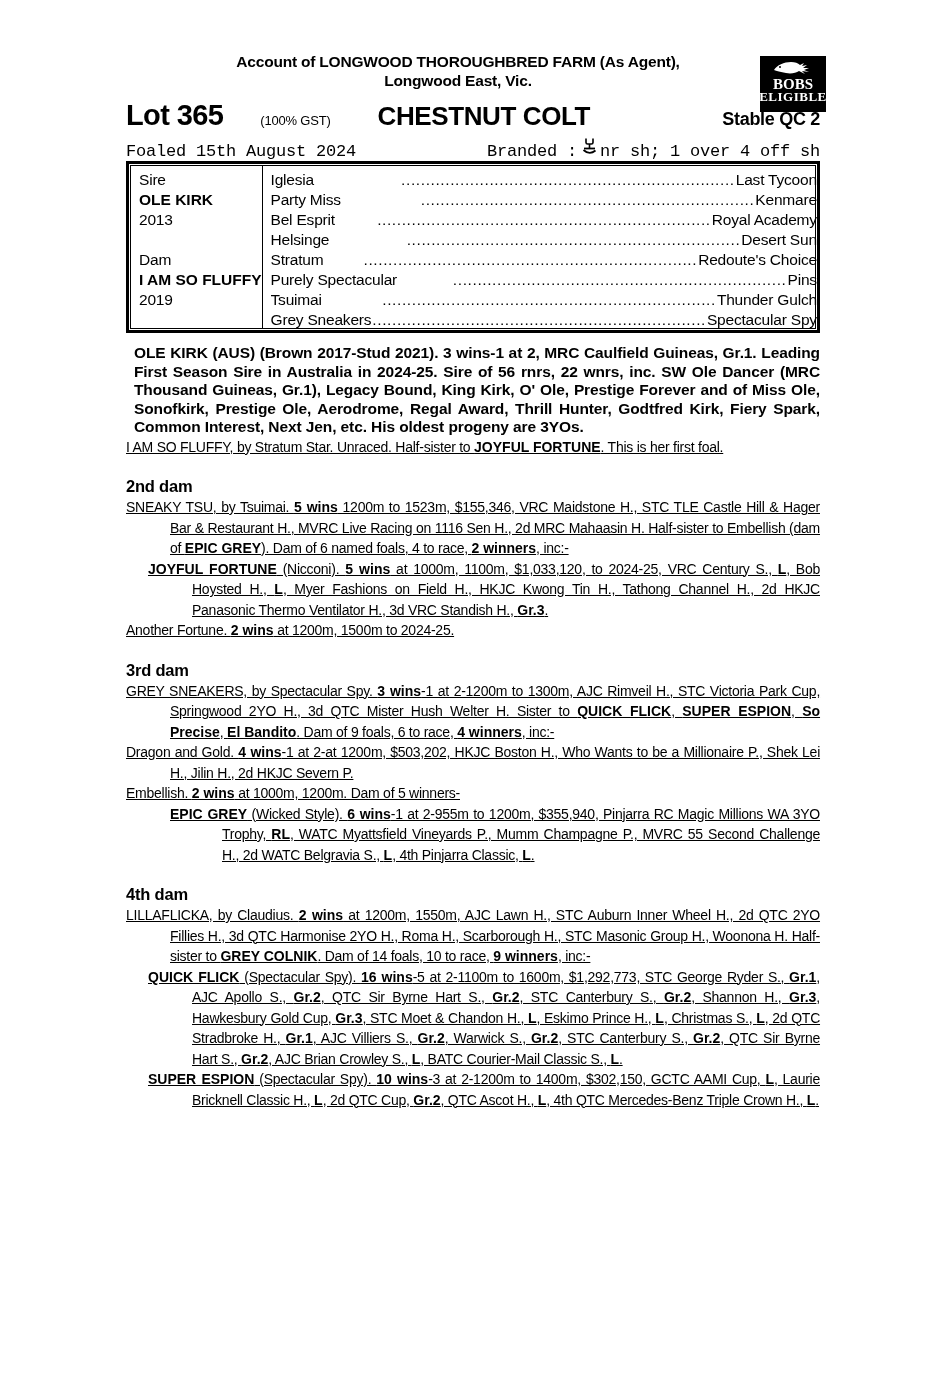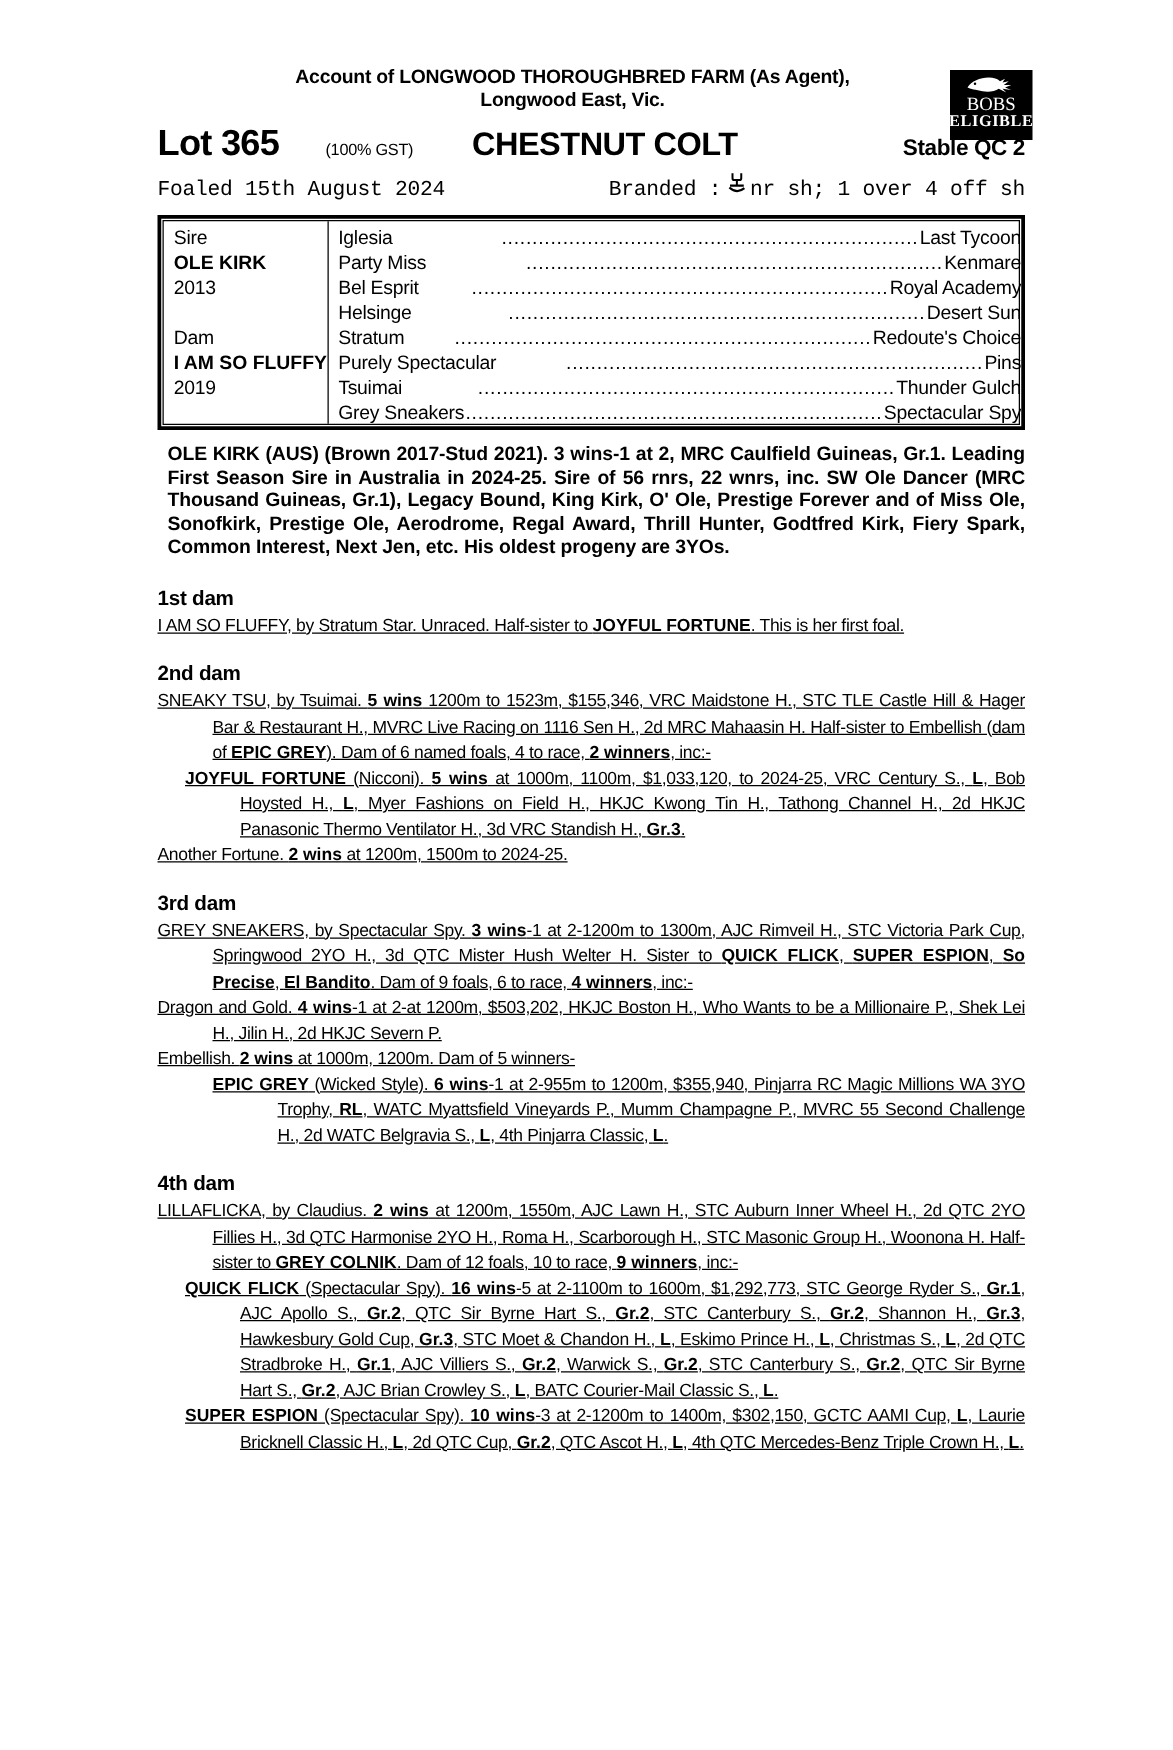--- a/index.html
+++ b/index.html
@@ -41,21 +41,21 @@
     align-items: center;
     justify-content: flex-start;
     padding-top: 3px;
     box-sizing: border-box;
   }
   .bobs-logo .bobs-horse {
     display: block;
     line-height: 0;
   }
   .bobs-logo .bobs-word {
-    font-weight: normal;
+    font-weight: bold;
     font-size: 15px;
     letter-spacing: 0px;
     line-height: 15px;
     margin-top: 1px;
     font-family: "Liberation Serif", serif;
   }
   .bobs-logo .bobs-sub {
     font-weight: bold;
     font-size: 13px;
     letter-spacing: 0.5px;
@@ -111,21 +111,21 @@
     letter-spacing: -0.2px;
     white-space: nowrap;
     font-family: Liberation Mono, monospace;
   }
   .foaled-left { }
   .foaled-right { margin-left: auto; display: flex; align-items: baseline; }
   .brand-glyph { display: inline-block; width: 19px; height: 19px; margin: 0 1px -4px 3px; }
 
   
   .ped-table {
-    margin-top: 10px;
+    margin-top: 0;
     border: 3px solid #000;
     padding: 1px;
   }
   .ped-inner {
     border: 1px solid #000;
     display: flex;
     height: 164px;
     box-sizing: border-box;
   }
   .ped-left {
@@ -337,21 +337,20 @@
               <span class="lval">Spectacular Spy</span>
             </span>
           </div>
       </div>
 
     </div>
   </div>
 
   <div class="sire-para">OLE KIRK (AUS) (Brown 2017-Stud 2021). 3 wins-1 at 2, MRC Caulfield Guineas, Gr.1. Leading First Season Sire in Australia in 2024-25. Sire of 56 rnrs, 22 wnrs, inc. SW Ole Dancer (MRC Thousand Guineas, Gr.1), Legacy Bound, King Kirk, O' Ole, Prestige Forever and of Miss Ole, Sonofkirk, Prestige Ole, Aerodrome, Regal Award, Thrill Hunter, Godtfred Kirk, Fiery Spark, Common Interest, Next Jen, etc. His oldest progeny are 3YOs.</div>
 
-  <div class="dam-head first">1st dam</div>
   <div>
       <p class="e lvl1"><span>I AM SO FLUFFY, by Stratum Star. Unraced. Half-sister to </span><b>JOYFUL FORTUNE</b><span>. This is her first foal.</span></p>
     </div>
 
   <div class="dam-head">2nd dam</div>
   <div>
       <p class="e lvl1"><span>SNEAKY TSU, by Tsuimai. </span><b>5 wins</b><span> 1200m to 1523m, $155,346, VRC Maidstone H., STC TLE Castle Hill &amp; Hager Bar &amp; Restaurant H., MVRC Live Racing on 1116 Sen H., 2d MRC Mahaasin H. Half-sister to Embellish (dam of </span><b>EPIC GREY</b><span>). Dam of 6 named foals, 4 to race, </span><b>2 winners</b><span>, inc:-</span></p>
       <p class="e lvl2"><b>JOYFUL FORTUNE</b><span> (Nicconi). </span><b>5 wins</b><span> at 1000m, 1100m, $1,033,120, to 2024-25, VRC Century S., </span><b>L</b><span>, Bob Hoysted H., </span><b>L</b><span>, Myer Fashions on Field H., HKJC Kwong Tin H., Tathong Channel H., 2d HKJC Panasonic Thermo Ventilator H., 3d VRC Standish H., </span><b>Gr.3</b><span>.</span></p>
       <p class="e lvl1"><span>Another Fortune. </span><b>2 wins</b><span> at 1200m, 1500m to 2024-25.</span></p>
     </div>
@@ -359,18 +358,18 @@
   <div class="dam-head">3rd dam</div>
   <div>
       <p class="e lvl1"><span>GREY SNEAKERS, by Spectacular Spy. </span><b>3 wins</b><span>-1 at 2-1200m to 1300m, AJC Rimveil H., STC Victoria Park Cup, Springwood 2YO H., 3d QTC Mister Hush Welter H. Sister to </span><b>QUICK FLICK</b><span>, </span><b>SUPER ESPION</b><span>, </span><b>So Precise</b><span>, </span><b>El Bandito</b><span>. Dam of 9 foals, 6 to race, </span><b>4 winners</b><span>, inc:-</span></p>
       <p class="e lvl1"><span>Dragon and Gold. </span><b>4 wins</b><span>-1 at 2-at 1200m, $503,202, HKJC Boston H., Who Wants to be a Millionaire P., Shek Lei H., Jilin H., 2d HKJC Severn P.</span></p>
       <p class="e lvl1"><span>Embellish. </span><b>2 wins</b><span> at 1000m, 1200m. Dam of 5 winners-</span></p>
       <p class="e lvl3"><b>EPIC GREY</b><span> (Wicked Style). </span><b>6 wins</b><span>-1 at 2-955m to 1200m, $355,940, Pinjarra RC Magic Millions WA 3YO Trophy, </span><b>RL</b><span>, WATC Myattsfield Vineyards P., Mumm Champagne P., MVRC 55 Second Challenge H., 2d WATC Belgravia S., </span><b>L</b><span>, 4th Pinjarra Classic, </span><b>L</b><span>.</span></p>
     </div>
 
   <div class="dam-head">4th dam</div>
   <div>
-      <p class="e lvl1"><span>LILLAFLICKA, by Claudius. </span><b>2 wins</b><span> at 1200m, 1550m, AJC Lawn H., STC Auburn Inner Wheel H., 2d QTC 2YO Fillies H., 3d QTC Harmonise 2YO H., Roma H., Scarborough H., STC Masonic Group H., Woonona H. Half-sister to </span><b>GREY COLNIK</b><span>. Dam of 12 foals, 10 to race, </span><b>9 winners</b><span>, inc:-</span></p>
+      <p class="e lvl1"><span>LILLAFLICKA, by Claudius. </span><b>2 wins</b><span> at 1200m, 1550m, AJC Lawn H., STC Auburn Inner Wheel H., 2d QTC 2YO Fillies H., 3d QTC Harmonise 2YO H., Roma H., Scarborough H., STC Masonic Group H., Woonona H. Half-sister to </span><b>GREY COLNIK</b><span>. Dam of 14 foals, 10 to race, </span><b>9 winners</b><span>, inc:-</span></p>
       <p class="e lvl2"><b>QUICK FLICK</b><span> (Spectacular Spy). </span><b>16 wins</b><span>-5 at 2-1100m to 1600m, $1,292,773, STC George Ryder S., </span><b>Gr.1</b><span>, AJC Apollo S., </span><b>Gr.2</b><span>, QTC Sir Byrne Hart S., </span><b>Gr.2</b><span>, STC Canterbury S., </span><b>Gr.2</b><span>, Shannon H., </span><b>Gr.3</b><span>, Hawkesbury Gold Cup, </span><b>Gr.3</b><span>, STC Moet &amp; Chandon H., </span><b>L</b><span>, Eskimo Prince H., </span><b>L</b><span>, Christmas S., </span><b>L</b><span>, 2d QTC Stradbroke H., </span><b>Gr.1</b><span>, AJC Villiers S., </span><b>Gr.2</b><span>, Warwick S., </span><b>Gr.2</b><span>, STC Canterbury S., </span><b>Gr.2</b><span>, QTC Sir Byrne Hart S., </span><b>Gr.2</b><span>, AJC Brian Crowley S., </span><b>L</b><span>, BATC Courier-Mail Classic S., </span><b>L</b><span>.</span></p>
       <p class="e lvl2"><b>SUPER ESPION</b><span> (Spectacular Spy). </span><b>10 wins</b><span>-3 at 2-1200m to 1400m, $302,150, GCTC AAMI Cup, </span><b>L</b><span>, Laurie Bricknell Classic H., </span><b>L</b><span>, 2d QTC Cup, </span><b>Gr.2</b><span>, QTC Ascot H., </span><b>L</b><span>, 4th QTC Mercedes-Benz Triple Crown H., </span><b>L</b><span>.</span></p>
     </div>
 
 </div>
 
 </body></html>

